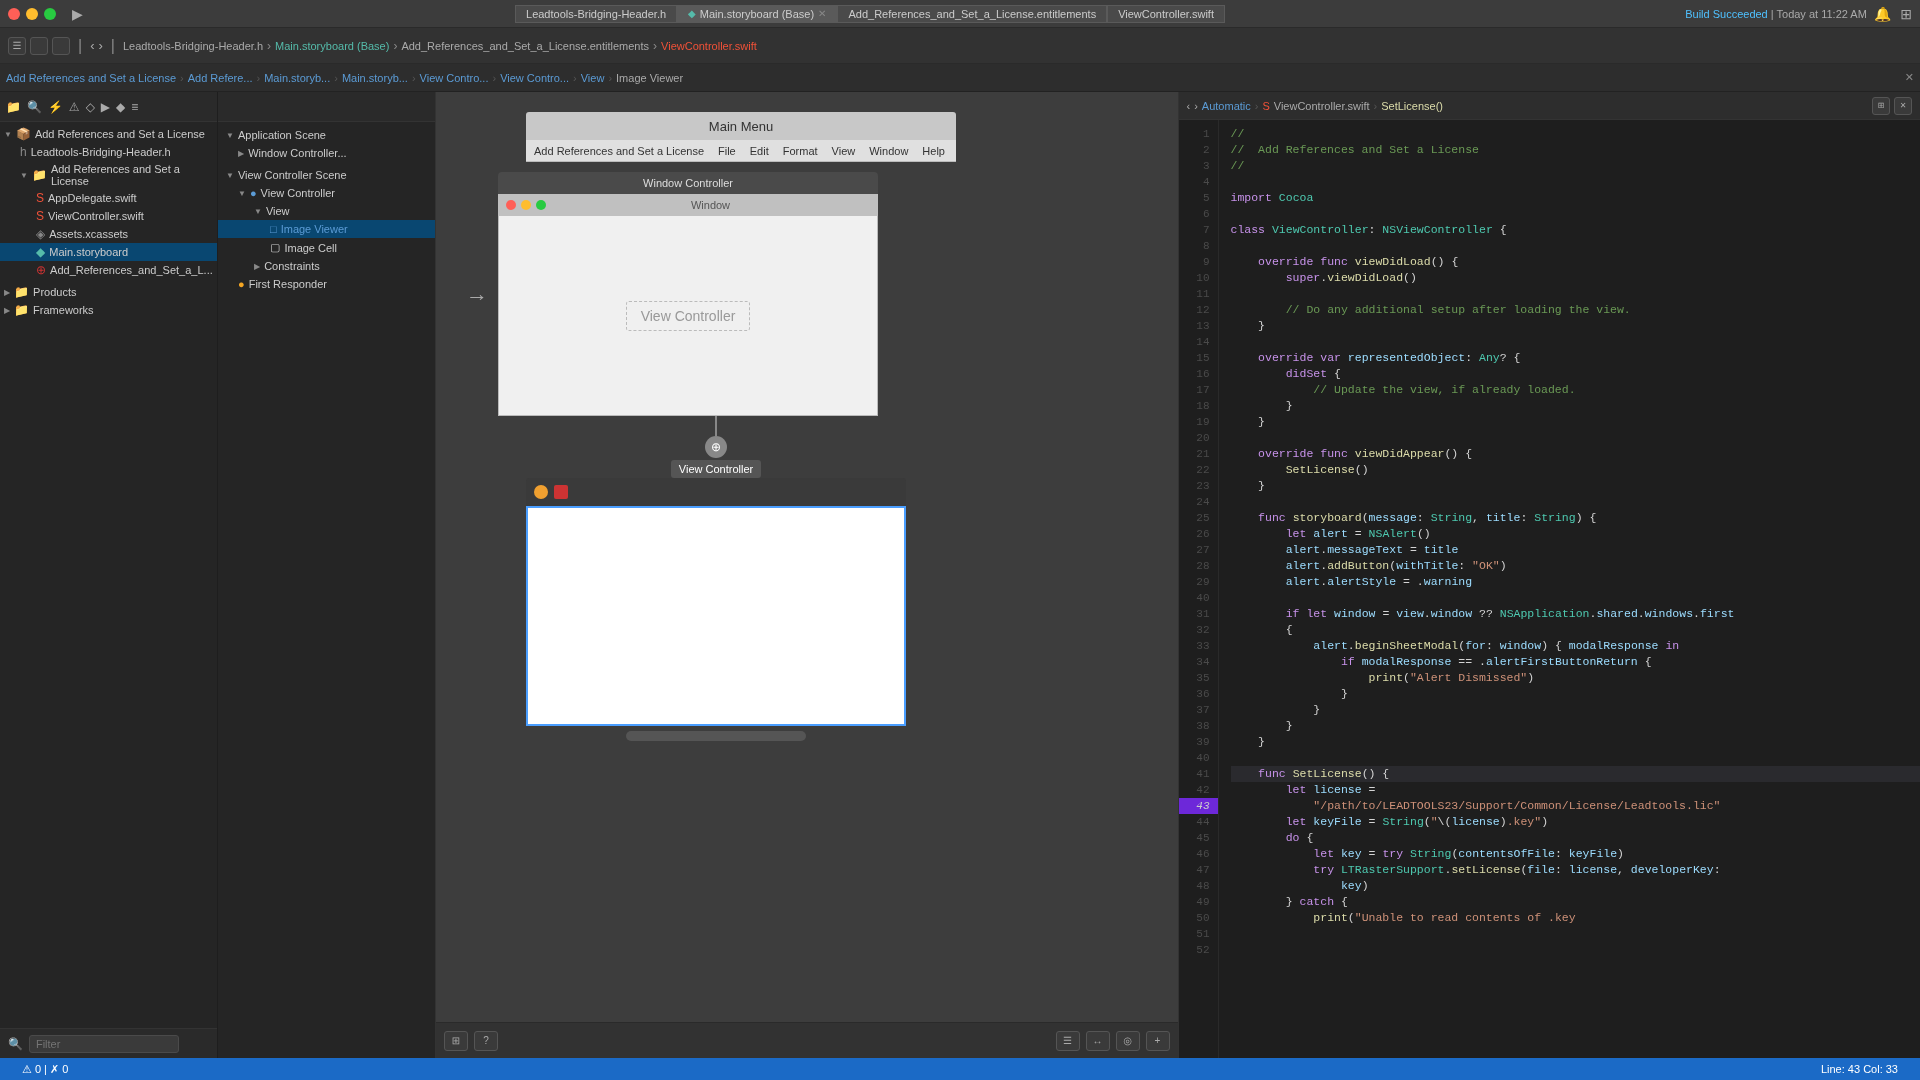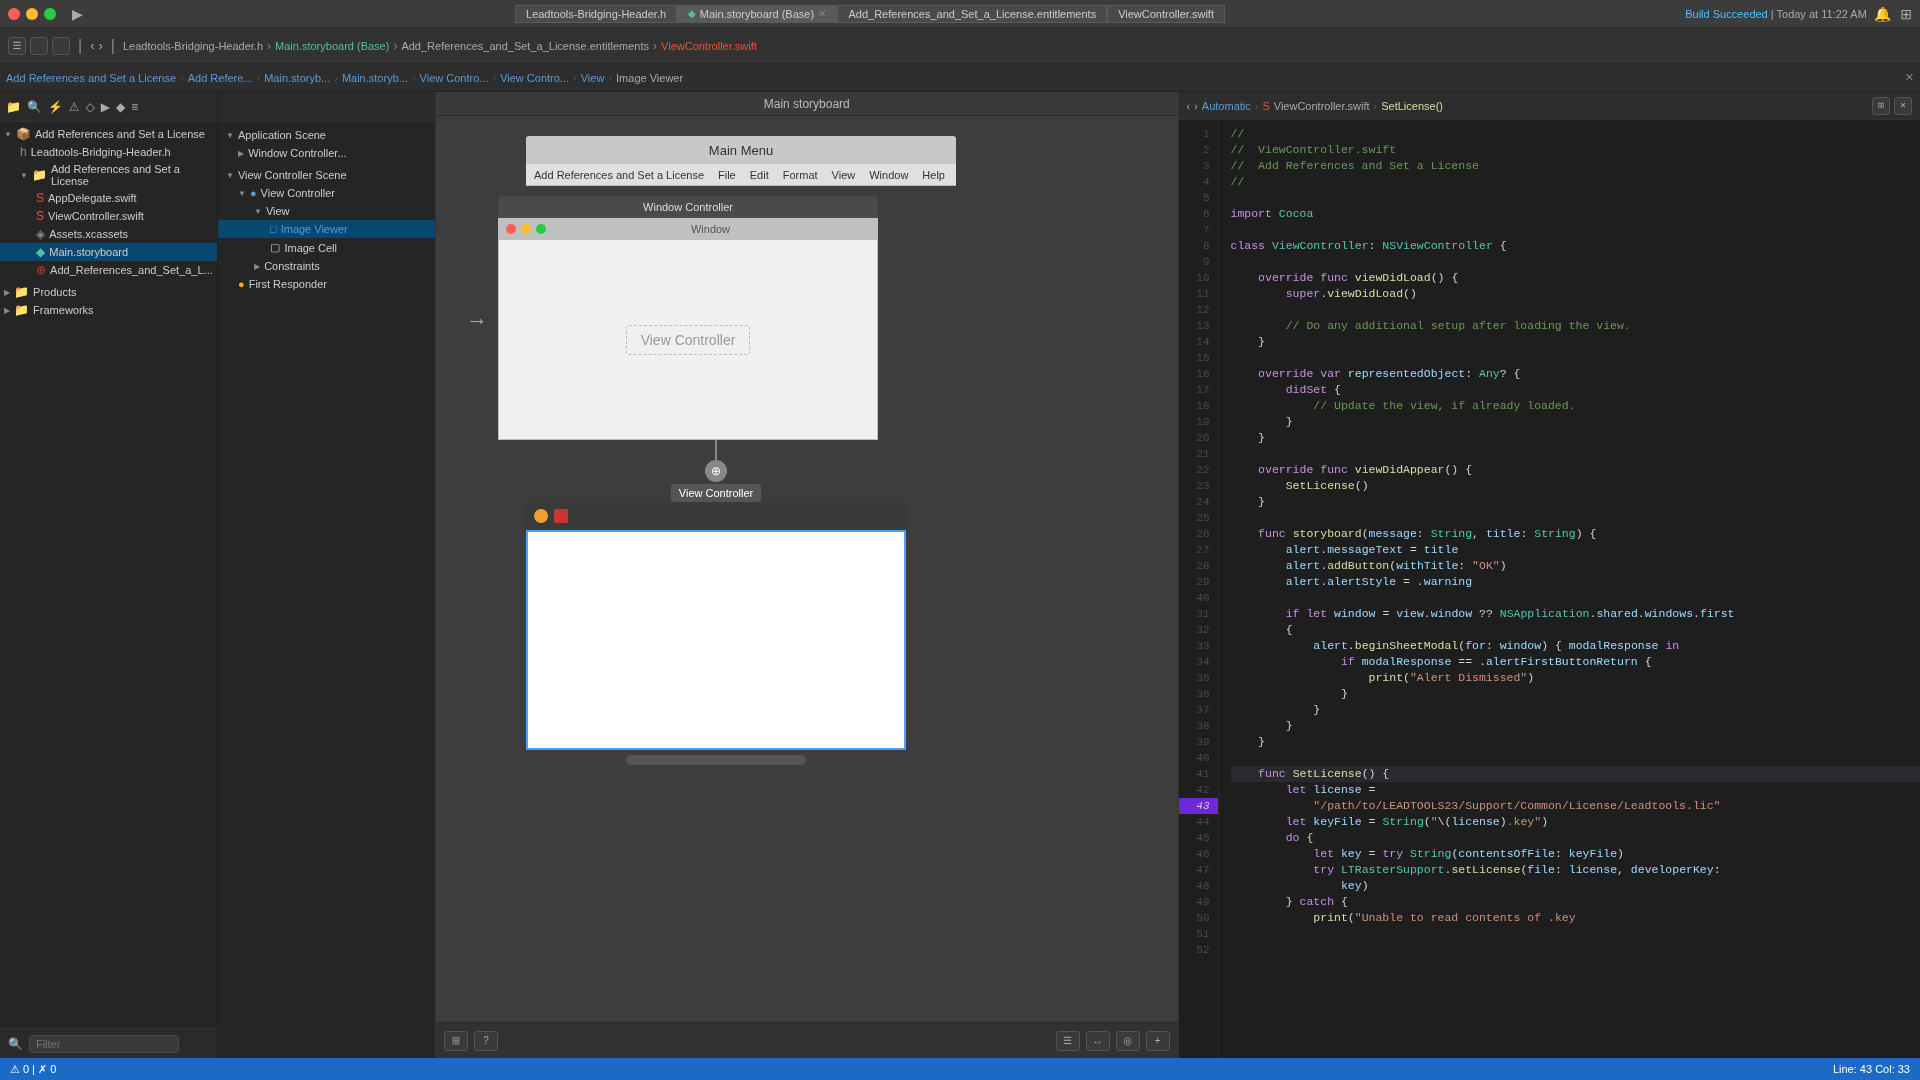--- a/index.html
+++ b/index.html
@@ -60,21 +60,21 @@
     
     .kw { color: #c792ea; }
     .str { color: #ce9178; }
     .cm { color: #6a9955; }
     .fn { color: #dcdcaa; }
     .cls { color: #4ec9b0; }
     .prop { color: #9cdcfe; }
     .punc { color: #d4d4d4; }
 
     
-    .status-bar { height: 22px; background: #1b6ac6; display: flex; align-items: center; padding: 0 10px; font-size: 11px; color: white; justify-content: space-between; }
+    .status-bar { height: 22px; background: #1b6ac6; display: flex; align-items: center; padding: 0 22px; font-size: 11px; color: white; justify-content: space-between; }
 
     
     ::-webkit-scrollbar { width: 8px; height: 8px; }
     ::-webkit-scrollbar-track { background: #1e1e1e; }
     ::-webkit-scrollbar-thumb { background: #555; border-radius: 4px; }
     .tc-red { width: 10px; height: 10px; border-radius: 50%; background: #ff5f57; }
     .tc-yellow { width: 10px; height: 10px; border-radius: 50%; background: #ffbd2e; }
     .tc-green { width: 10px; height: 10px; border-radius: 50%; background: #28ca41; }
     .orange-dot { width: 14px; height: 14px; border-radius: 50%; background: #f0a030; }
     .red-square { width: 14px; height: 14px; background: #cc3333; border-radius: 2px; }
@@ -272,23 +272,20 @@
       </div>
       <div style="padding:3px 8px 3px 20px;font-size:11px;color:#ccc;display:flex;align-items:center;gap:4px;cursor:pointer;">
         <span style="color:#f5a623;">●</span>
         <span>First Responder</span>
       </div>
     </div>
   </div>
 
   <div class="storyboard-area">
 
-    <div style="height:24px;background:#3a3a3a;border-bottom:1px solid #2a2a2a;display:flex;align-items:center;justify-content:center;font-size:12px;color:#bbb;">
-      <span>Main storyboard</span>
-    </div>
 
     <div class="storyboard-canvas">
       <div style="padding:20px 30px;display:flex;flex-direction:column;gap:0;min-width:700px;">
 
         <div style="background:#c8c8c8;width:430px;height:28px;border-radius:3px 3px 0 0;display:flex;align-items:center;justify-content:center;font-size:13px;color:#333;font-weight:500;margin-left:60px;">
           <span>Main Menu</span>
         </div>
         <div style="background:#e0e0e0;width:430px;height:22px;display:flex;align-items:center;padding:0 8px;gap:14px;font-size:11px;color:#333;margin-left:60px;border-bottom:1px solid #bbb;">
           <span>Add References and Set a License</span>
           <span>File</span>
@@ -445,21 +442,20 @@
         <div class="line-num">47</div>
         <div class="line-num">48</div>
         <div class="line-num">49</div>
         <div class="line-num">50</div>
         <div class="line-num">51</div>
         <div class="line-num">52</div>
       </div>
 
       <div class="code-lines">
         <div class="code-line"><span class="cm">//</span></div>
-        <div class="code-line"><span class="cm">//  ViewController.swift</span></div>
         <div class="code-line"><span class="cm">//  Add References and Set a License</span></div>
         <div class="code-line"><span class="cm">//</span></div>
         <div class="code-line">&nbsp;</div>
         <div class="code-line"><span class="kw">import</span> <span class="cls">Cocoa</span></div>
         <div class="code-line">&nbsp;</div>
         <div class="code-line"><span class="kw">class</span> <span class="cls">ViewController</span><span class="punc">:</span> <span class="cls">NSViewController</span> <span class="punc">{</span></div>
         <div class="code-line">&nbsp;</div>
         <div class="code-line">    <span class="kw">override</span> <span class="kw">func</span> <span class="fn">viewDidLoad</span><span class="punc">() {</span></div>
         <div class="code-line">        <span class="kw">super</span><span class="punc">.</span><span class="fn">viewDidLoad</span><span class="punc">()</span></div>
         <div class="code-line">&nbsp;</div>
@@ -470,20 +466,21 @@
         <div class="code-line">        <span class="kw">didSet</span> <span class="punc">{</span></div>
         <div class="code-line">            <span class="cm">// Update the view, if already loaded.</span></div>
         <div class="code-line">        <span class="punc">}</span></div>
         <div class="code-line">    <span class="punc">}</span></div>
         <div class="code-line">&nbsp;</div>
         <div class="code-line">    <span class="kw">override</span> <span class="kw">func</span> <span class="fn">viewDidAppear</span><span class="punc">() {</span></div>
         <div class="code-line">        <span class="fn">SetLicense</span><span class="punc">()</span></div>
         <div class="code-line">    <span class="punc">}</span></div>
         <div class="code-line">&nbsp;</div>
         <div class="code-line">    <span class="kw">func</span> <span class="fn">storyboard</span><span class="punc">(</span><span class="prop">message</span><span class="punc">:</span> <span class="cls">String</span><span class="punc">,</span> <span class="prop">title</span><span class="punc">:</span> <span class="cls">String</span><span class="punc">) {</span></div>
+        <div class="code-line">        <span class="kw">let</span> <span class="prop">alert</span> <span class="punc">=</span> <span class="cls">NSAlert</span><span class="punc">()</span></div>
         <div class="code-line">        <span class="prop">alert</span><span class="punc">.</span><span class="prop">messageText</span> <span class="punc">=</span> <span class="prop">title</span></div>
         <div class="code-line">        <span class="prop">alert</span><span class="punc">.</span><span class="fn">addButton</span><span class="punc">(</span><span class="prop">withTitle</span><span class="punc">:</span> <span class="str">"OK"</span><span class="punc">)</span></div>
         <div class="code-line">        <span class="prop">alert</span><span class="punc">.</span><span class="prop">alertStyle</span> <span class="punc">= .</span><span class="prop">warning</span></div>
         <div class="code-line">&nbsp;</div>
         <div class="code-line">        <span class="kw">if</span> <span class="kw">let</span> <span class="prop">window</span> <span class="punc">=</span> <span class="prop">view</span><span class="punc">.</span><span class="prop">window</span> <span class="punc">??</span> <span class="cls">NSApplication</span><span class="punc">.</span><span class="prop">shared</span><span class="punc">.</span><span class="prop">windows</span><span class="punc">.</span><span class="prop">first</span></div>
         <div class="code-line">        <span class="punc">{</span></div>
         <div class="code-line">            <span class="prop">alert</span><span class="punc">.</span><span class="fn">beginSheetModal</span><span class="punc">(</span><span class="prop">for</span><span class="punc">:</span> <span class="prop">window</span><span class="punc">) {</span> <span class="prop">modalResponse</span> <span class="kw">in</span></div>
         <div class="code-line">                <span class="kw">if</span> <span class="prop">modalResponse</span> <span class="punc">==</span> <span class="punc">.</span><span class="prop">alertFirstButtonReturn</span> <span class="punc">{</span></div>
         <div class="code-line">                    <span class="fn">print</span><span class="punc">(</span><span class="str">"Alert Dismissed"</span><span class="punc">)</span></div>
         <div class="code-line">                <span class="punc">}</span></div>

